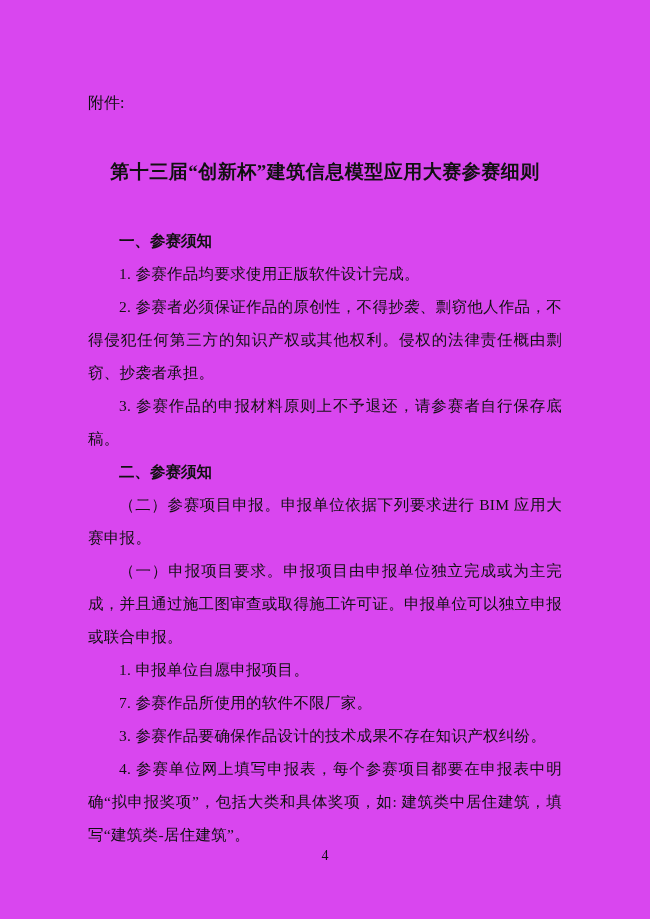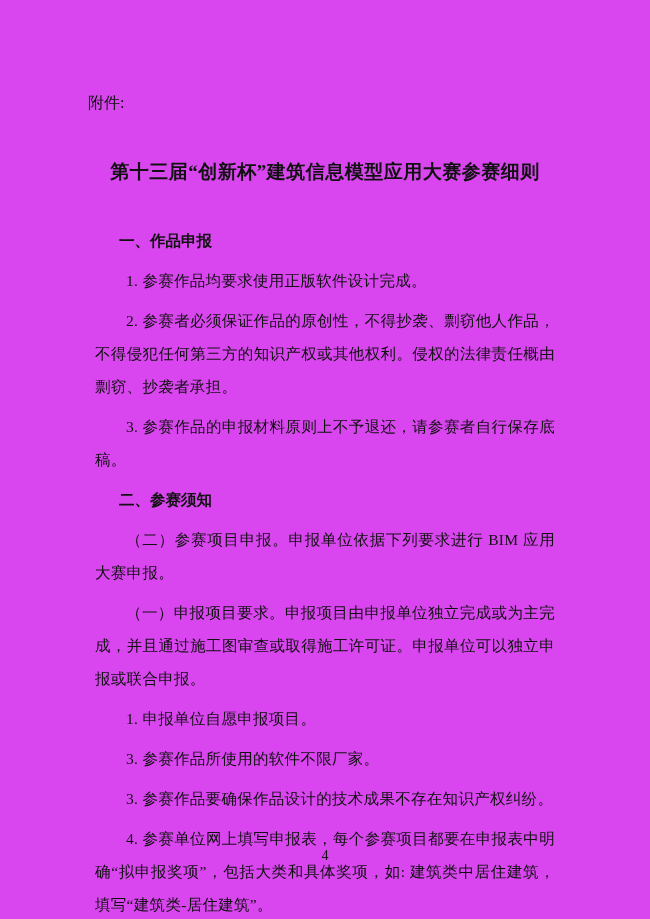--- a/index.html
+++ b/index.html
@@ -40,21 +40,21 @@
     text-justify: inter-character;
   }
   .content h2 {
     margin: 0;
     font-size: 15.5px;
     font-weight: bold;
     line-height: 33px;
     text-indent: 2em;
   }
   .content p {
-    margin: 7px;
+    margin: 0;
     text-indent: 2em;
     letter-spacing: 0.3px;
   }
   .page-number {
     position: absolute;
     bottom: 55px;
     left: 0;
     right: 0;
     text-align: center;
     font-size: 14px;
@@ -65,37 +65,37 @@
 <body>
 
 <div class="page">
 
   <div class="attachment">附件:</div>
 
   <h1 class="doc-title">第十三届“创新杯”建筑信息模型应用大赛参赛细则</h1>
 
   <div class="content">
 
-    <h2>一、作品申报</h2>
+    <h2>一、参赛须知</h2>
 
     <p>1. 参赛作品均要求使用正版软件设计完成。</p>
 
     <p>2. 参赛者必须保证作品的原创性，不得抄袭、剽窃他人作品，不得侵犯任何第三方的知识产权或其他权利。侵权的法律责任概由剽窃、抄袭者承担。</p>
 
     <p>3. 参赛作品的申报材料原则上不予退还，请参赛者自行保存底稿。</p>
 
     <h2>二、参赛须知</h2>
 
     <p>（二）参赛项目申报。申报单位依据下列要求进行 BIM 应用大赛申报。</p>
 
     <p>（一）申报项目要求。申报项目由申报单位独立完成或为主完成，并且通过施工图审查或取得施工许可证。申报单位可以独立申报或联合申报。</p>
 
     <p>1. 申报单位自愿申报项目。</p>
 
-    <p>3. 参赛作品所使用的软件不限厂家。</p>
+    <p>7. 参赛作品所使用的软件不限厂家。</p>
 
     <p>3. 参赛作品要确保作品设计的技术成果不存在知识产权纠纷。</p>
 
     <p>4. 参赛单位网上填写申报表，每个参赛项目都要在申报表中明确“拟申报奖项”，包括大类和具体奖项，如: 建筑类中居住建筑，填写“建筑类-居住建筑”。</p>
 
   </div>
 
   <div class="page-number">4</div>
 
 </div>

